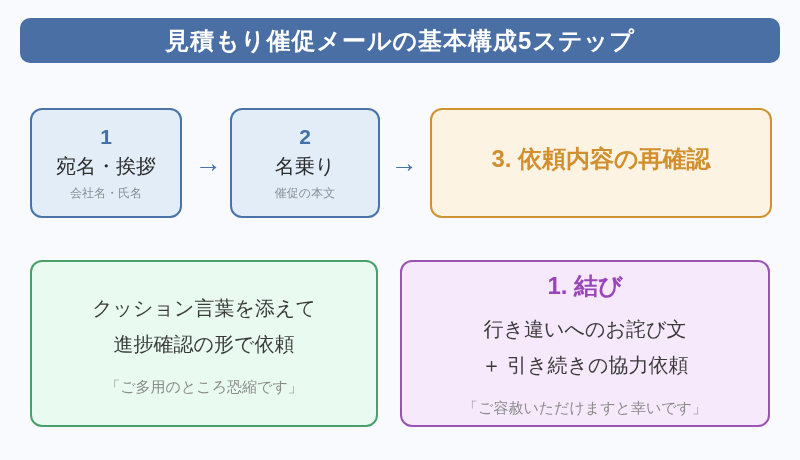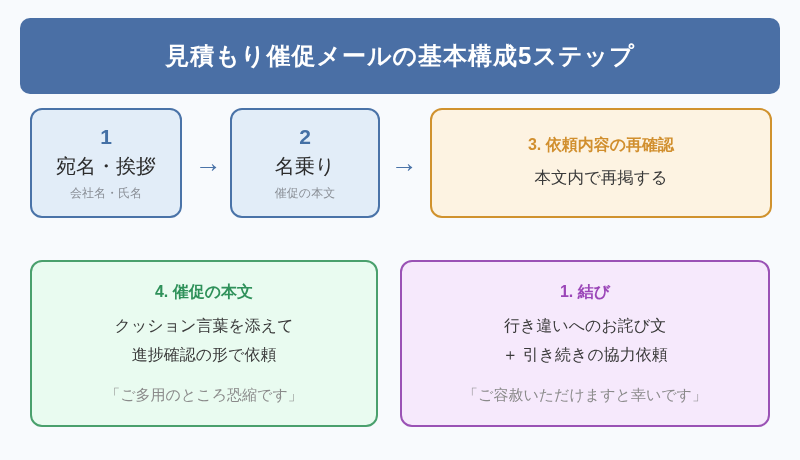--- a/index.html
+++ b/index.html
@@ -8,21 +8,21 @@
     background:#f8fafd;
   }
   .canvas{
     position:relative;
     width:800px;height:460px;
     background:#f8fafd;
     overflow:hidden;
   }
   
   .header{
-    position:absolute;left:20px;top:18px;width:760px;height:76px;
+    position:absolute;left:20px;top:18px;width:760px;height:45px;
     background:#4a6fa5;border-radius:10px;
     display:flex;align-items:center;justify-content:center;
   }
   .header span{
     color:#ffffff;font-size:24px;font-weight:bold;letter-spacing:1px;
   }
   
   .step{
     position:absolute;box-sizing:border-box;
     border-radius:12px;border:2px solid;
@@ -45,27 +45,27 @@
     display:flex;align-items:center;justify-content:center;
     color:#4a73a8;font-size:27px;font-weight:bold;
   }
   .arrow1{left:186px;}
   .arrow2{left:382px;}
 
   .num{font-size:21px;font-weight:bold;color:#44700a5;color:#4470a5;margin-bottom:4px;}
   .blue-title{font-size:20px;color:#2b2b2b;margin-bottom:5px;}
   .blue-sub{font-size:12px;color:#8a8f96;}
 
-  .card-title{font-size:16px;font-weight:bold;margin-bottom:9px;}
+  .card-title{font-size:24px;font-weight:bold;margin-bottom:9px;}
   .title--orange{color:#d18f2e;}
   .title--green{color:#2f915a;}
   .title--purple{color:#9b46b8;}
 
   .line{font-size:16.5px;color:#3a3a3a;line-height:1.55;}
-  .step4 .line,.step5 .line{font-size:16px;line-height:1.8;}
+  .step4 .line,.step5 .line{font-size:20px;line-height:1.8;}
   .quote{font-size:15px;color:#8a8a8a;margin-top:16px;}
 </style>
 </head>
 <body>
 
 <div class="canvas">
 
   <div class="header">
     <span>見積もり催促メールの基本構成5ステップ</span>
   </div>
@@ -81,25 +81,23 @@
   <div class="step step--blue step2">
     <div class="num">2</div>
     <div class="blue-title">名乗り</div>
     <div class="blue-sub">催促の本文</div>
   </div>
 
   <div class="arrow arrow2">→</div>
 
   <div class="step step--orange step3">
     <div class="card-title title--orange">3. 依頼内容の再確認</div>
-    <div class="line">本文内で再掲する</div>
   </div>
 
   <div class="step step--green step4">
-    <div class="card-title title--green">4. 催促の本文</div>
     <div class="line">クッション言葉を添えて</div>
     <div class="line">進捗確認の形で依頼</div>
     <div class="quote">「ご多用のところ恐縮です」</div>
   </div>
 
   <div class="step step--purple step5">
     <div class="card-title title--purple">1. 結び</div>
     <div class="line">行き違いへのお詫び文</div>
     <div class="line">＋ 引き続きの協力依頼</div>
     <div class="quote">「ご容赦いただけますと幸いです」</div>

